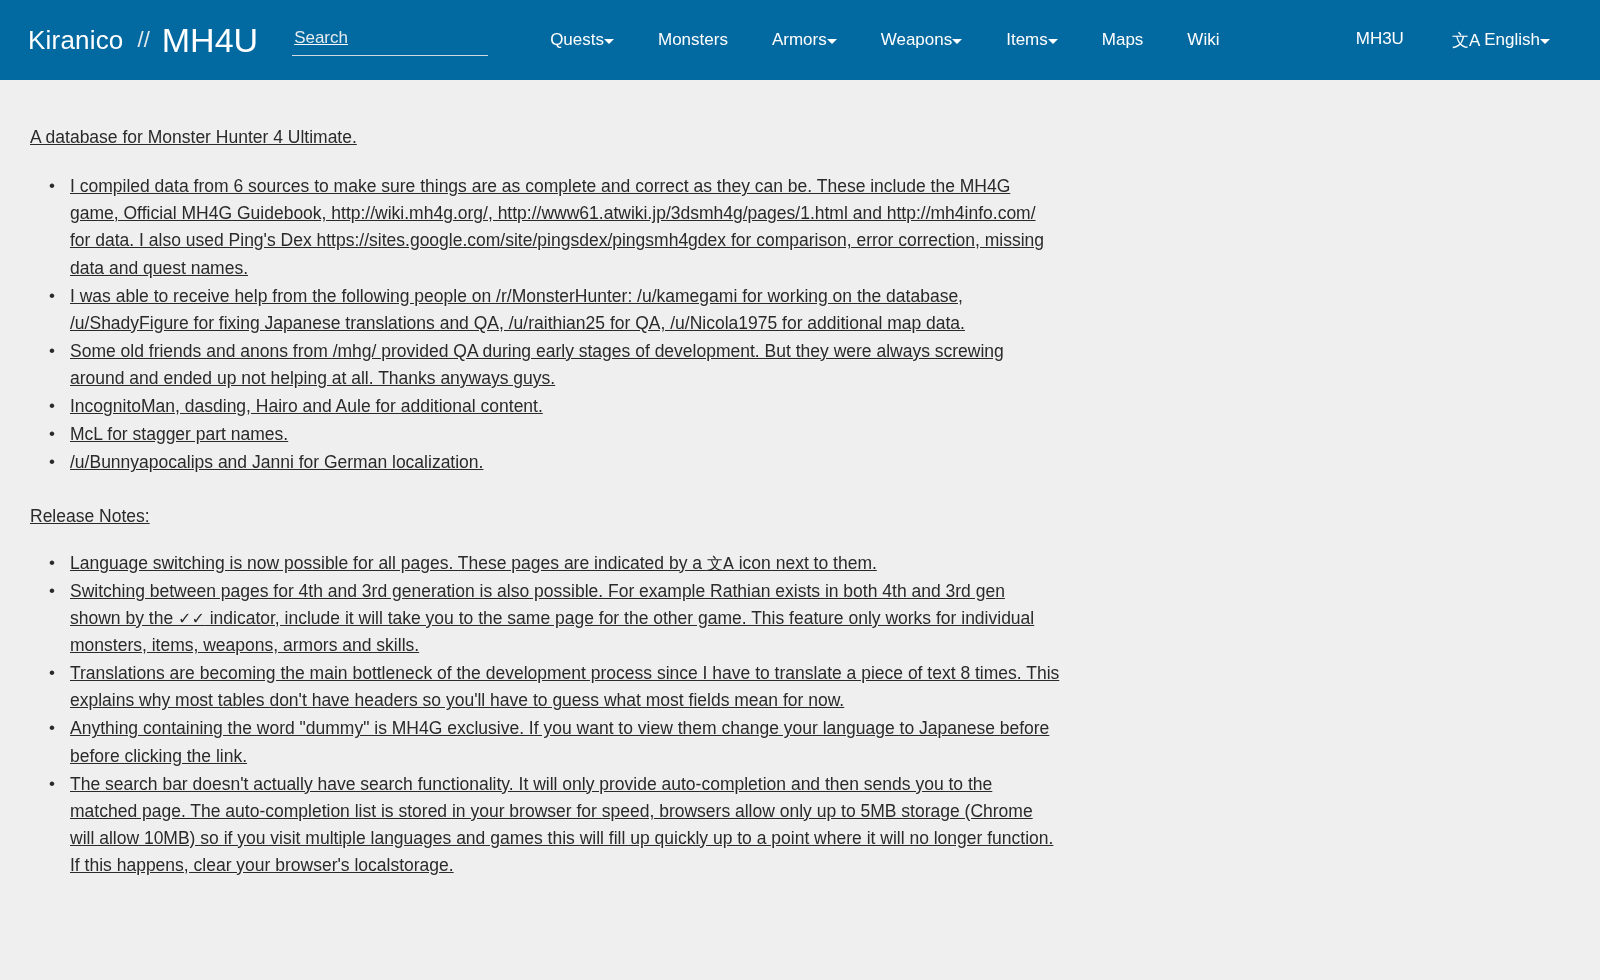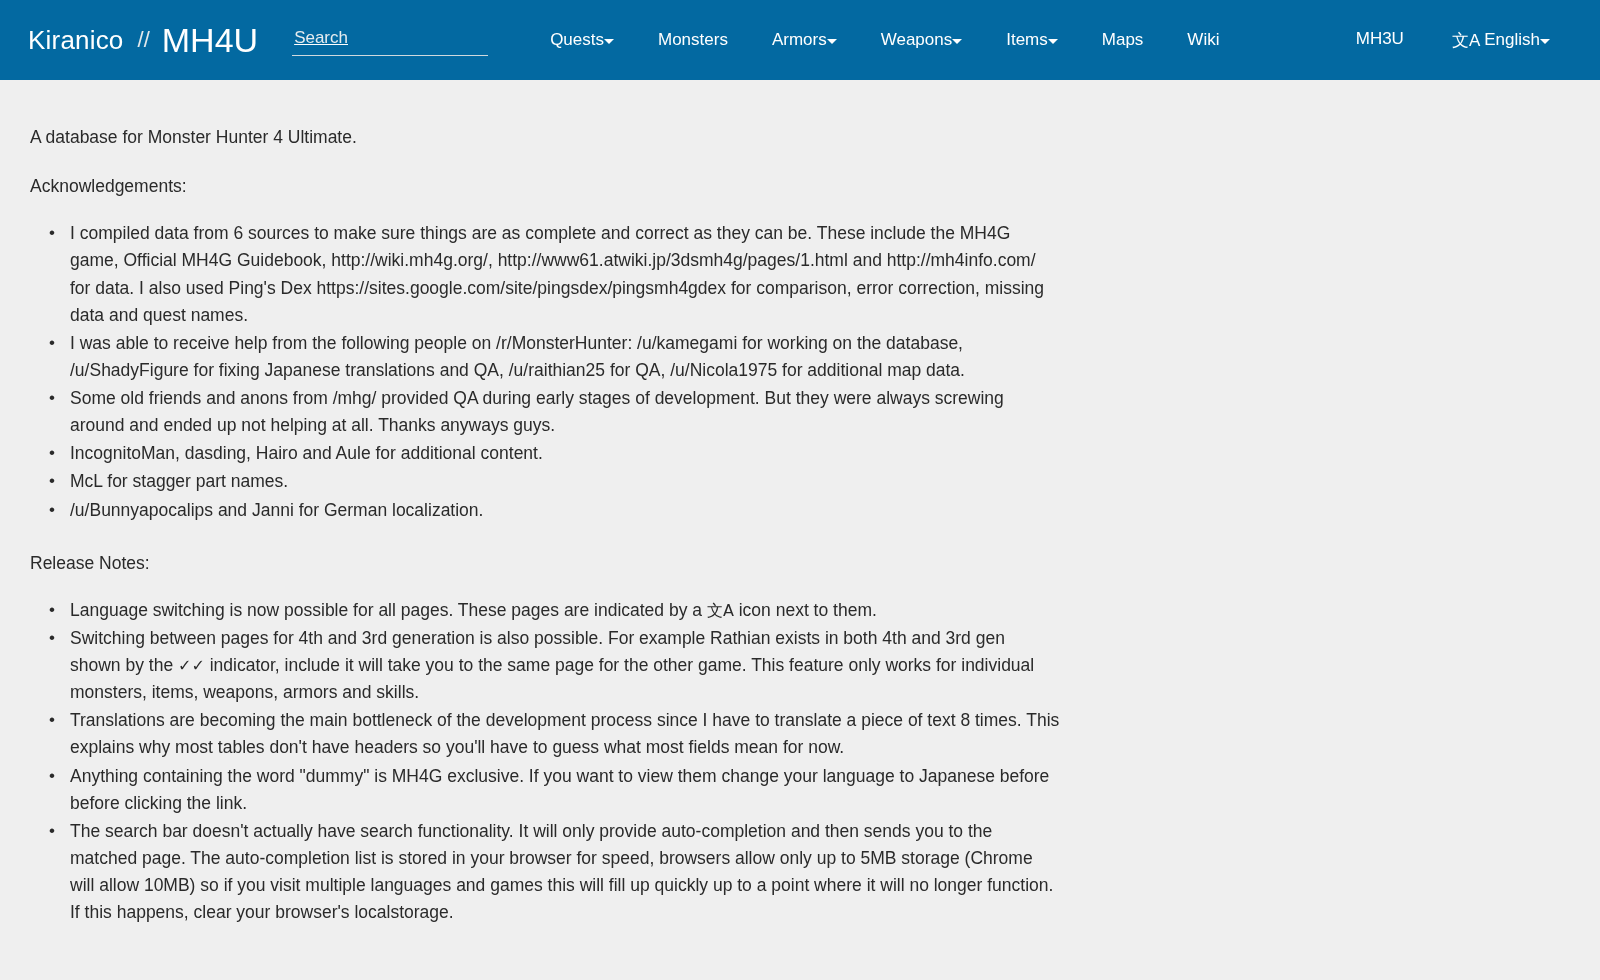--- a/index.html
+++ b/index.html
@@ -92,20 +92,21 @@
     margin-right: 4px;
   }
 
   
   .content {
     padding: 44px 0 0 30px;
     color: #2a2a2a;
     font-size: 17.5px;
     line-height: 1.55;
     max-width: 1060px;
+    text-decoration: underline;
   }
   .para {
     margin: 0 0 22px 0;
   }
   ul.notes {
     margin: 0 0 26px 0;
     padding-left: 36px;
     list-style: none;
   }
   ul.notes li {
@@ -175,21 +176,20 @@
       <span class="lang-glyph">文A</span>
       <span>English</span>
       <span class="caret"></span>
     </div>
   </div>
 </div>
 
 <div class="content">
   <p class="para">A database for Monster Hunter 4 Ultimate.</p>
 
-  <p class="para section-label">Acknowledgements:</p>
 
   <ul class="notes">
     <li>I compiled data from 6 sources to make sure things are as complete and correct as they can be. These include the MH4G game, Official MH4G Guidebook, http://wiki.mh4g.org/, http://www61.atwiki.jp/3dsmh4g/pages/1.html and http://mh4info.com/ for data. I also used Ping's Dex https://sites.google.com/site/pingsdex/pingsmh4gdex for comparison, error correction, missing data and quest names.</li>
     <li>I was able to receive help from the following people on /r/MonsterHunter: /u/kamegami for working on the database, /u/ShadyFigure for fixing Japanese translations and QA, /u/raithian25 for QA, /u/Nicola1975 for additional map data.</li>
     <li>Some old friends and anons from /mhg/ provided QA during early stages of development. But they were always screwing around and ended up not helping at all. Thanks anyways guys.</li>
     <li>IncognitoMan, dasding, Hairo and Aule for additional content.</li>
     <li>McL for stagger part names.</li>
     <li>/u/Bunnyapocalips and Janni for German localization.</li>
   </ul>
 

